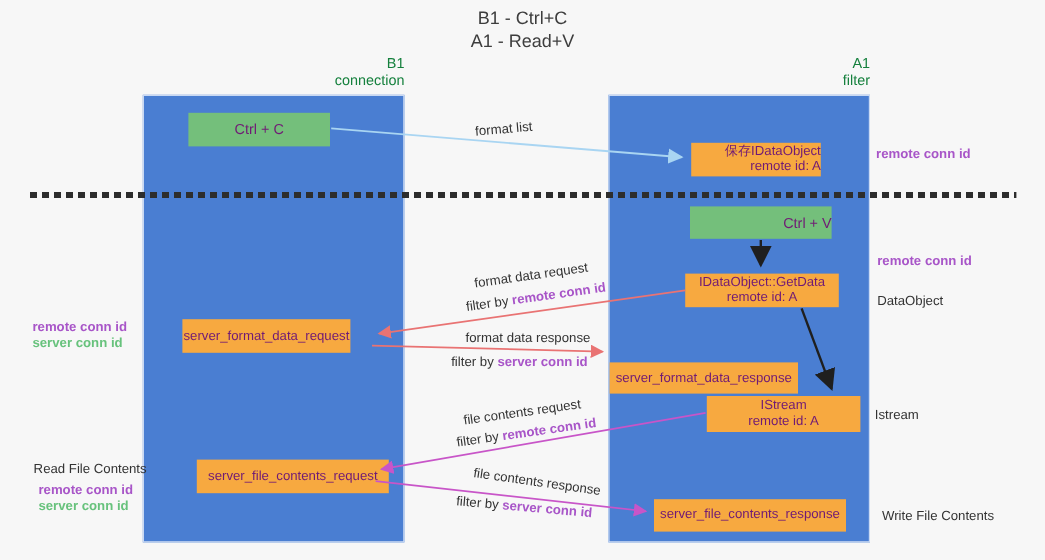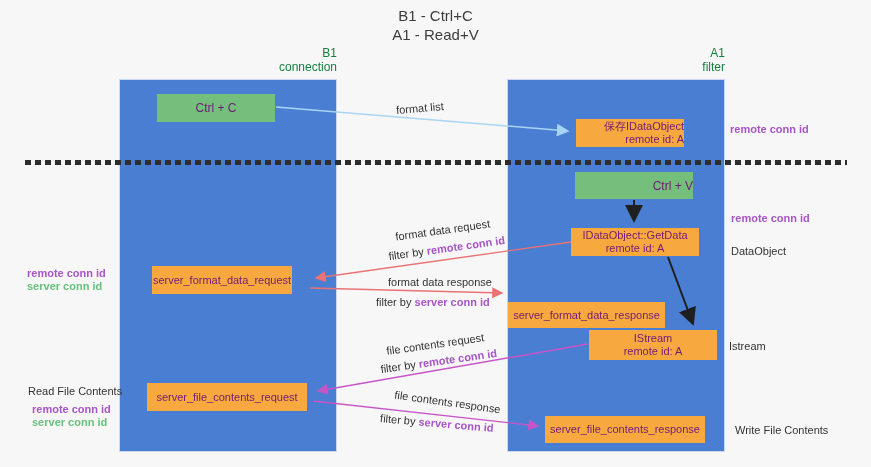--- a/index.html
+++ b/index.html
@@ -88,21 +88,21 @@
 
   <div class="box orange" style="left:508px;top:281px;width:157px;height:26px;margin-top:21px;">
     <span>server_format_data_response</span>
   </div>
 
   <div class="box orange" style="left:589px;top:330px;width:128px;height:30px;">
     <span>IStream</span>
     <span>remote id: A</span>
   </div>
 
-  <div class="box orange" style="left:147px;top:383px;width:160px;height:28px;">
+  <div class="box orange" style="left:164px;top:383px;width:160px;height:28px;">
     <span>server_file_contents_request</span>
   </div>
 
   <div class="box orange" style="left:545px;top:416px;width:160px;height:27px;">
     <span>server_file_contents_response</span>
   </div>
 
   <div class="note purple" style="left:730px;top:123px;">remote conn id</div>
   <div class="note purple" style="left:731px;top:212px;">remote conn id</div>
   <div class="note" style="left:731px;top:245px;">DataObject</div>

